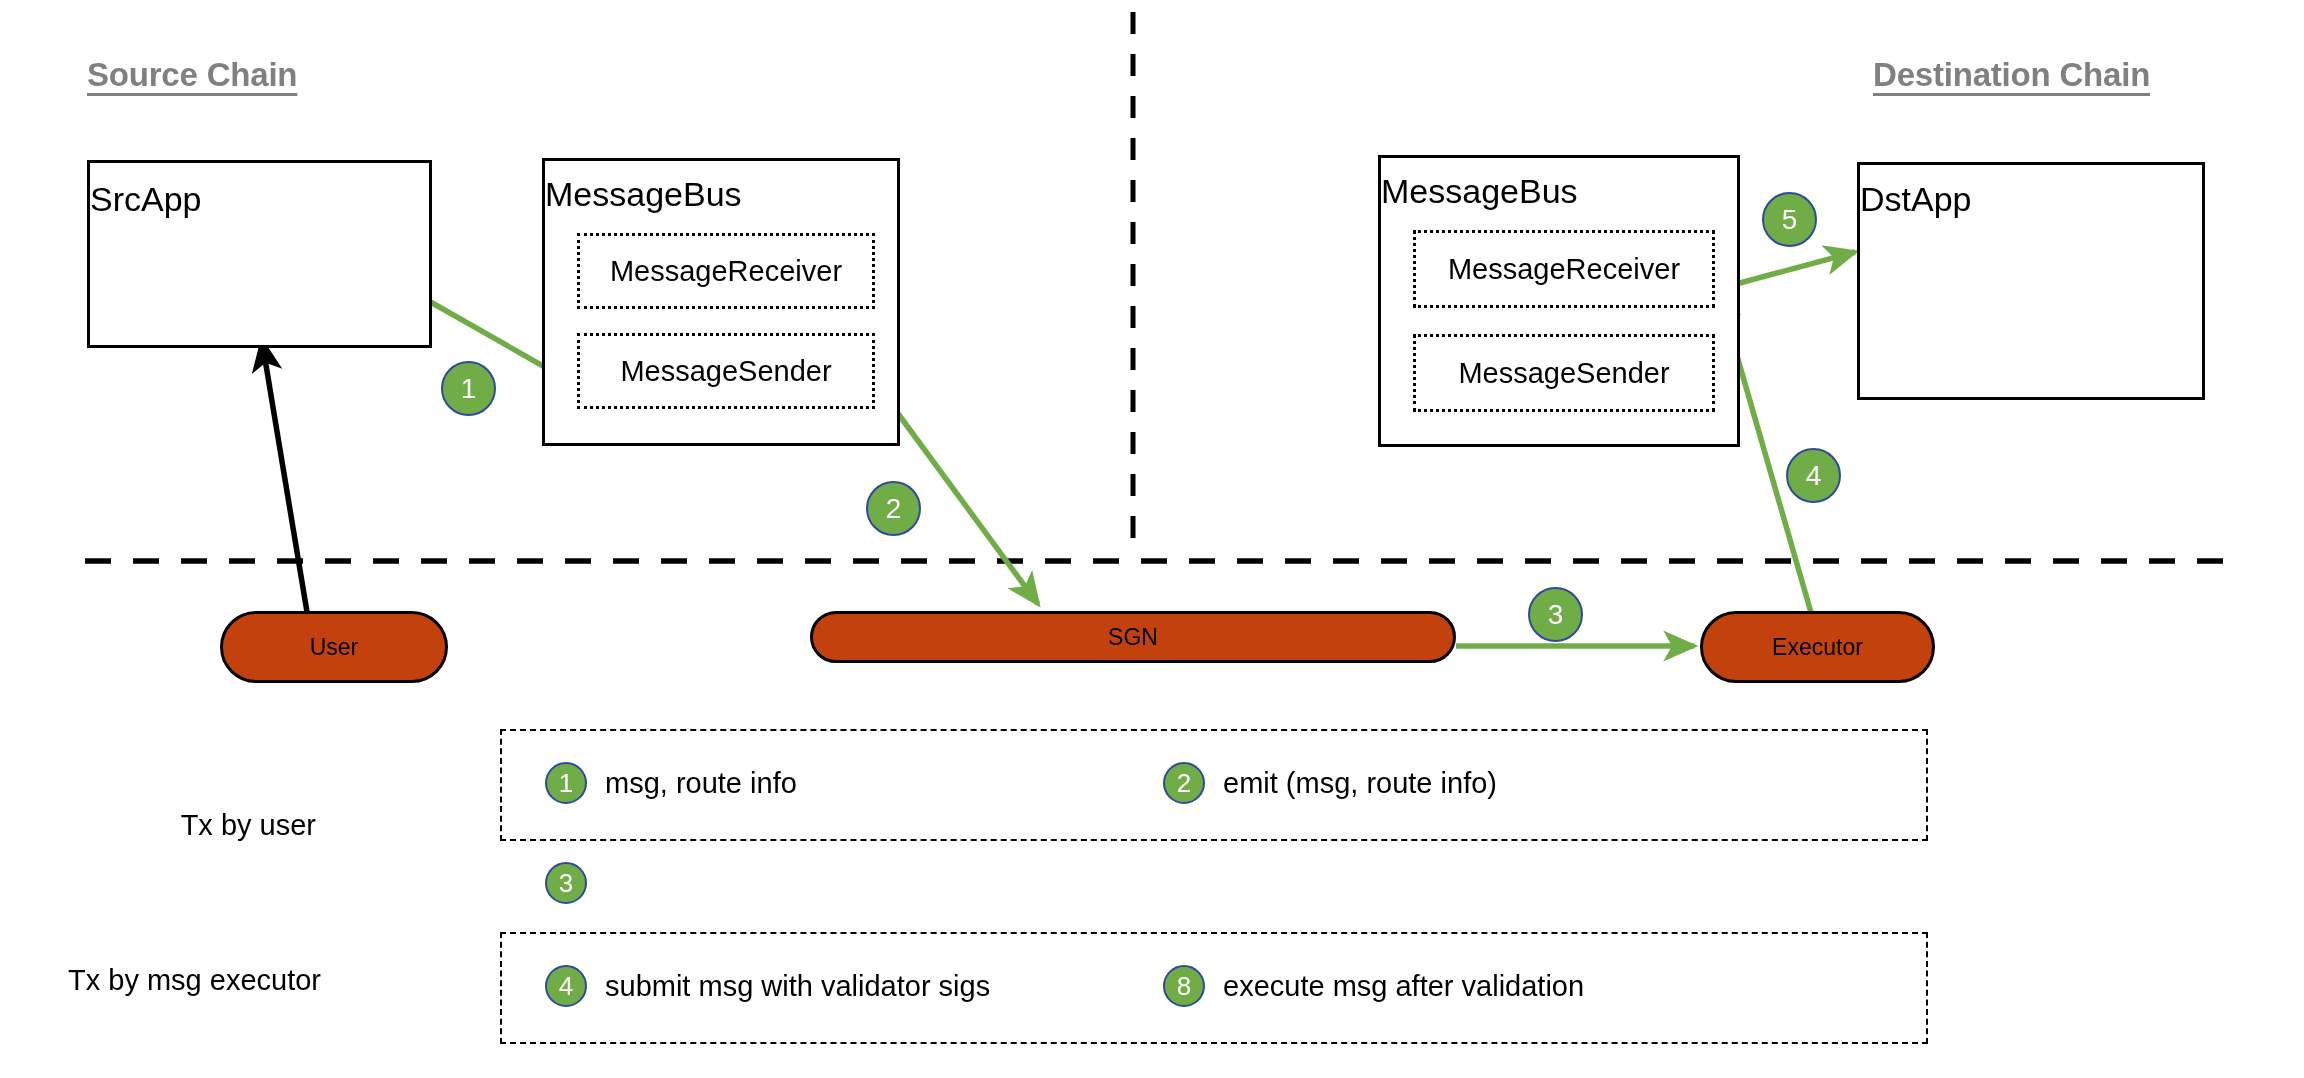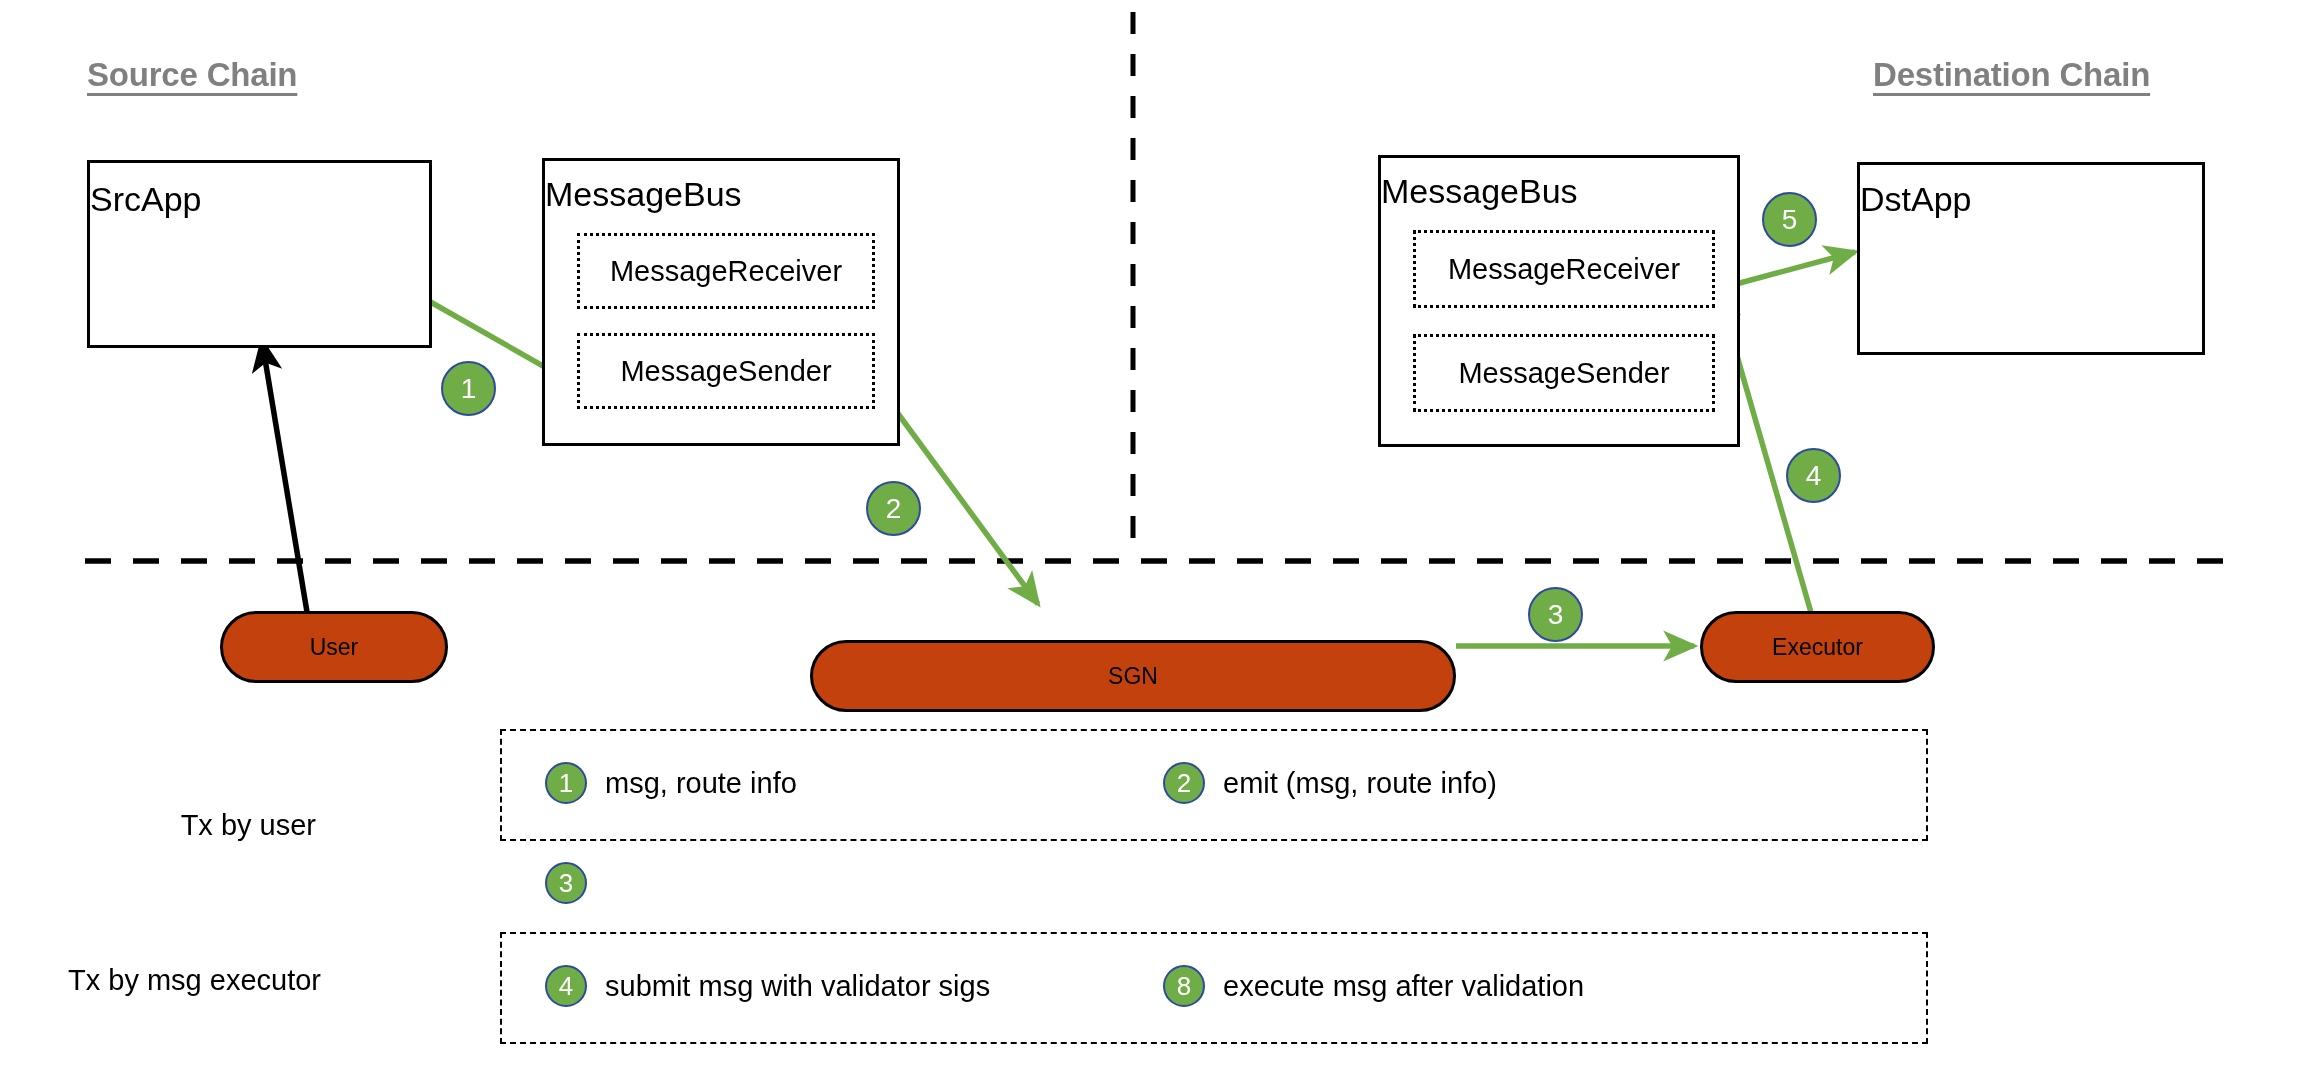--- a/index.html
+++ b/index.html
@@ -178,27 +178,27 @@
     <div class="inner-box" style="left:32px; top:72px; width:292px; height:70px;">MessageReceiver</div>
     <div class="inner-box" style="left:32px; top:172px; width:292px; height:70px;">MessageSender</div>
   </div>
 
   <div class="abs outer-box" style="left:1378px; top:155px; width:362px; height:292px;">
     <div class="outer-title" style="top:14px;">MessageBus</div>
     <div class="inner-box" style="left:32px; top:72px; width:296px; height:72px;">MessageReceiver</div>
     <div class="inner-box" style="left:32px; top:176px; width:296px; height:72px;">MessageSender</div>
   </div>
 
-  <div class="abs outer-box" style="left:1857px; top:162px; width:348px; height:193px;padding-left:36px;">
+  <div class="abs outer-box" style="left:1857px; top:162px; width:348px; height:238px;padding-left:36px;">
     <div class="outer-title" style="top:15px;">DstApp</div>
   </div>
 
   <div class="abs pill" style="left:220px; top:611px; width:228px; height:72px;">User</div>
 
-  <div class="abs pill" style="left:810px; top:640px; width:646px; height:72px;">SGN</div>
+  <div class="abs pill" style="left:810px; top:611px; width:646px; height:52px;">SGN</div>
 
   <div class="abs pill" style="left:1700px; top:611px; width:235px; height:72px;">Executor</div>
 
   <div class="badge" style="left:441px; top:361px; width:55px; height:55px;">1</div>
 
   <div class="badge" style="left:866px; top:481px; width:55px; height:55px;">2</div>
 
   <div class="badge" style="left:1528px; top:587px; width:55px; height:55px;">3</div>
 
   <div class="badge" style="left:1786px; top:448px; width:55px; height:55px;">4</div>

